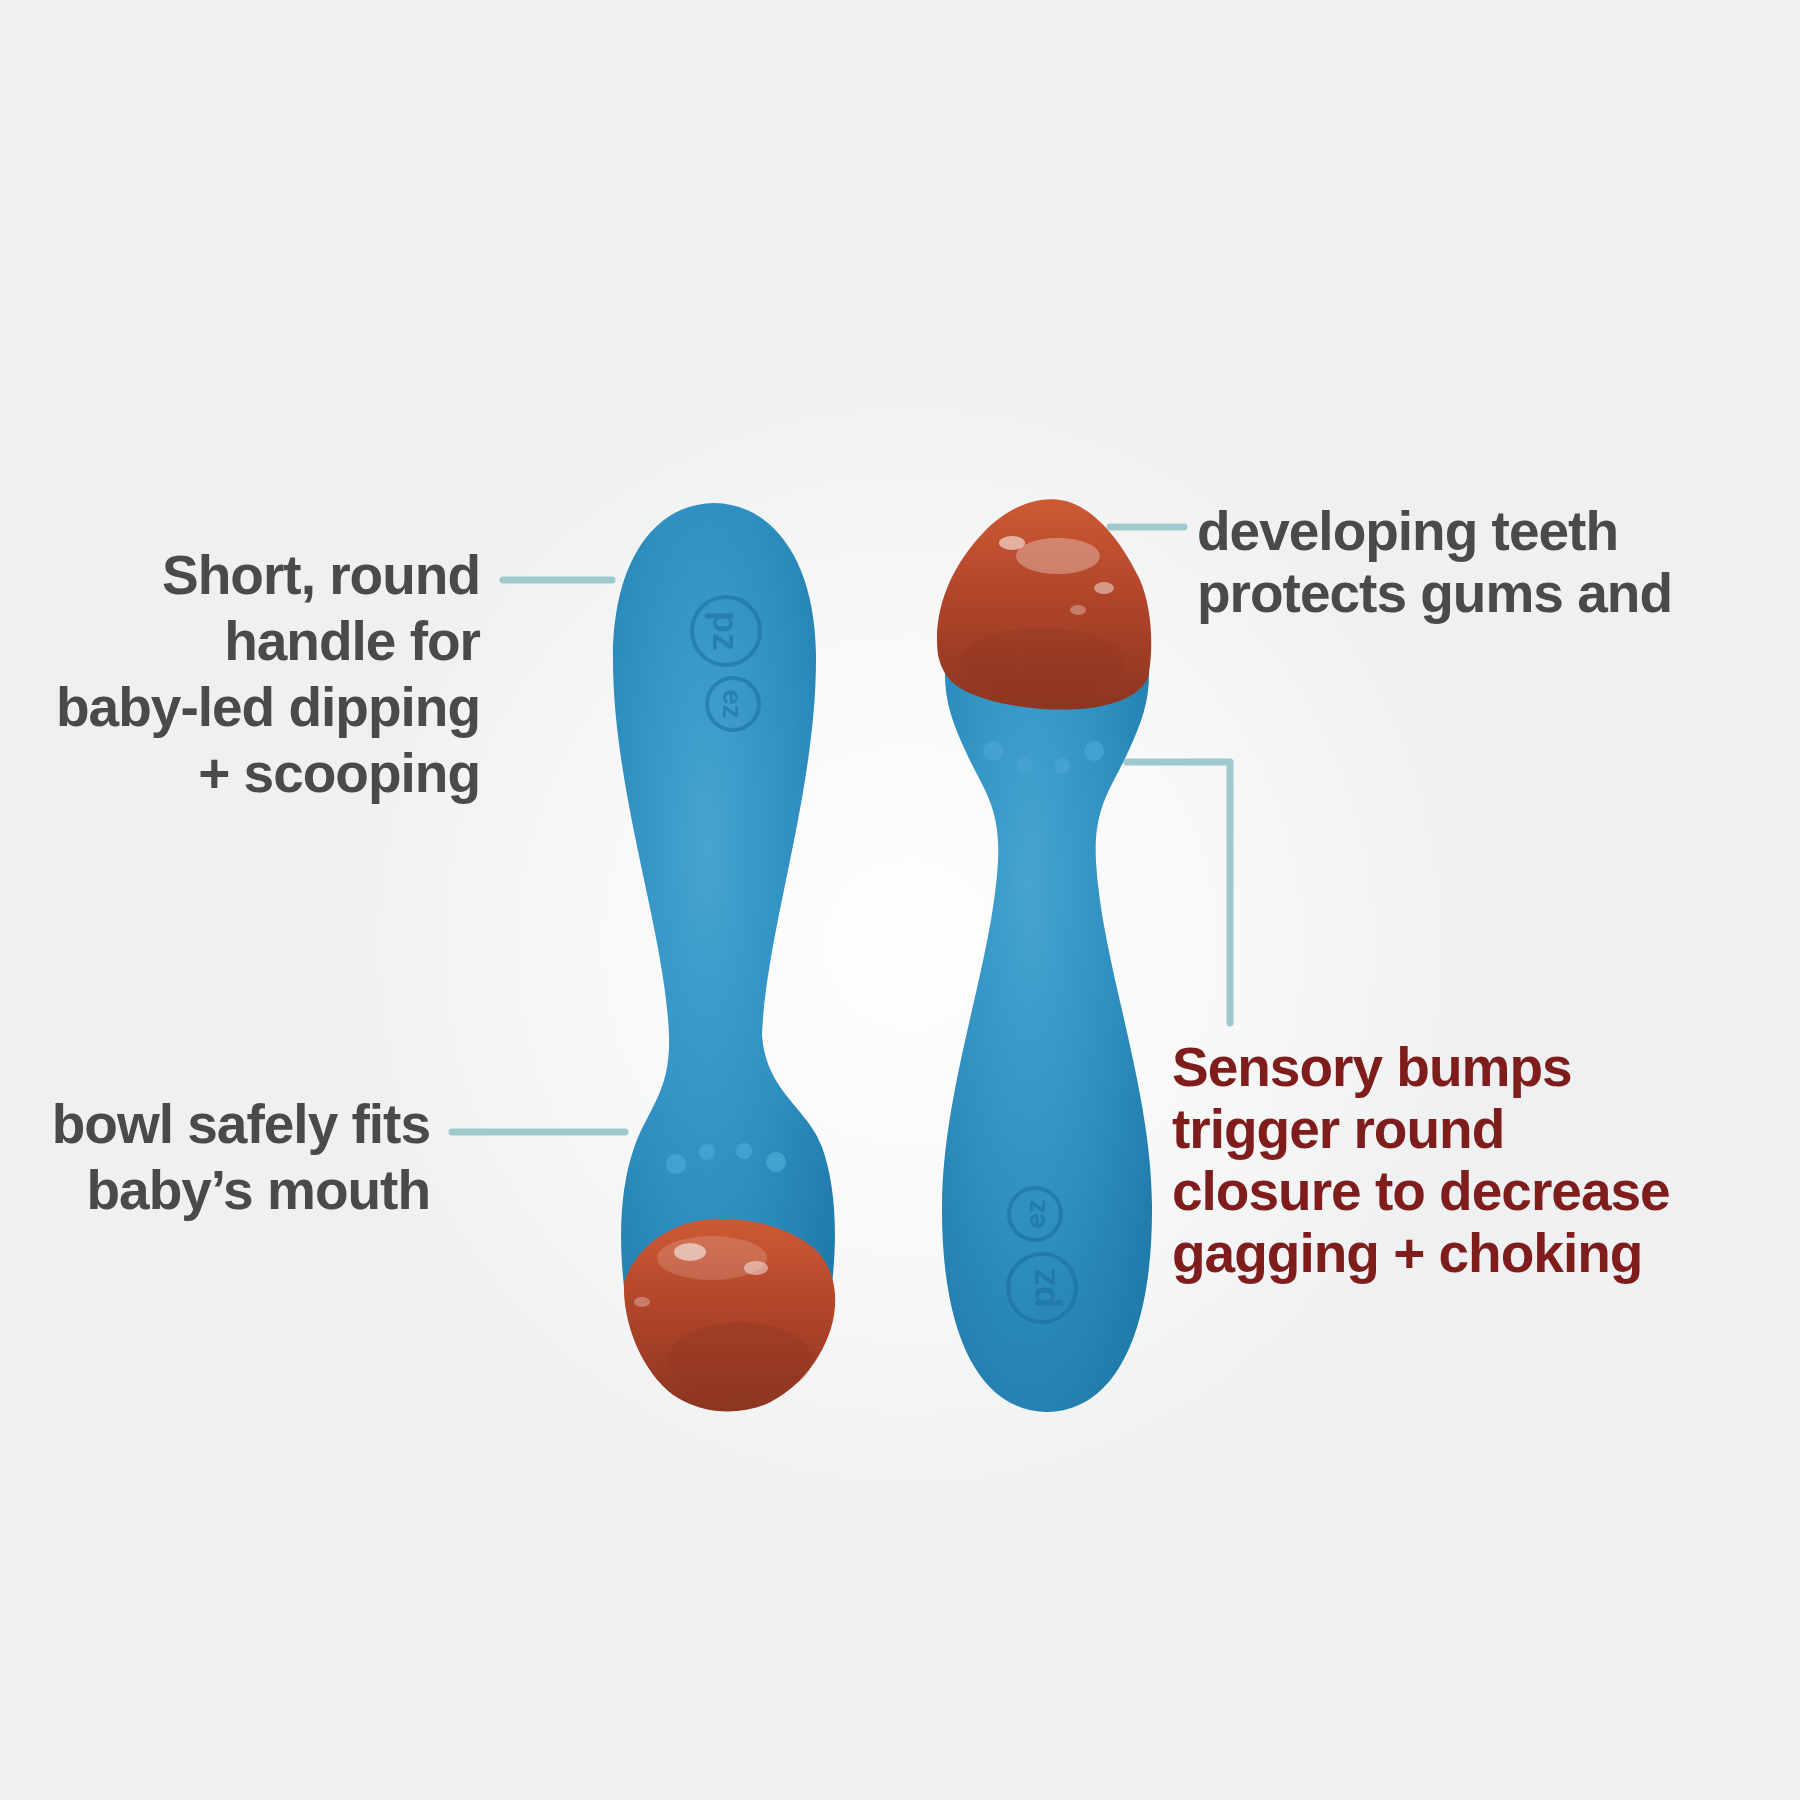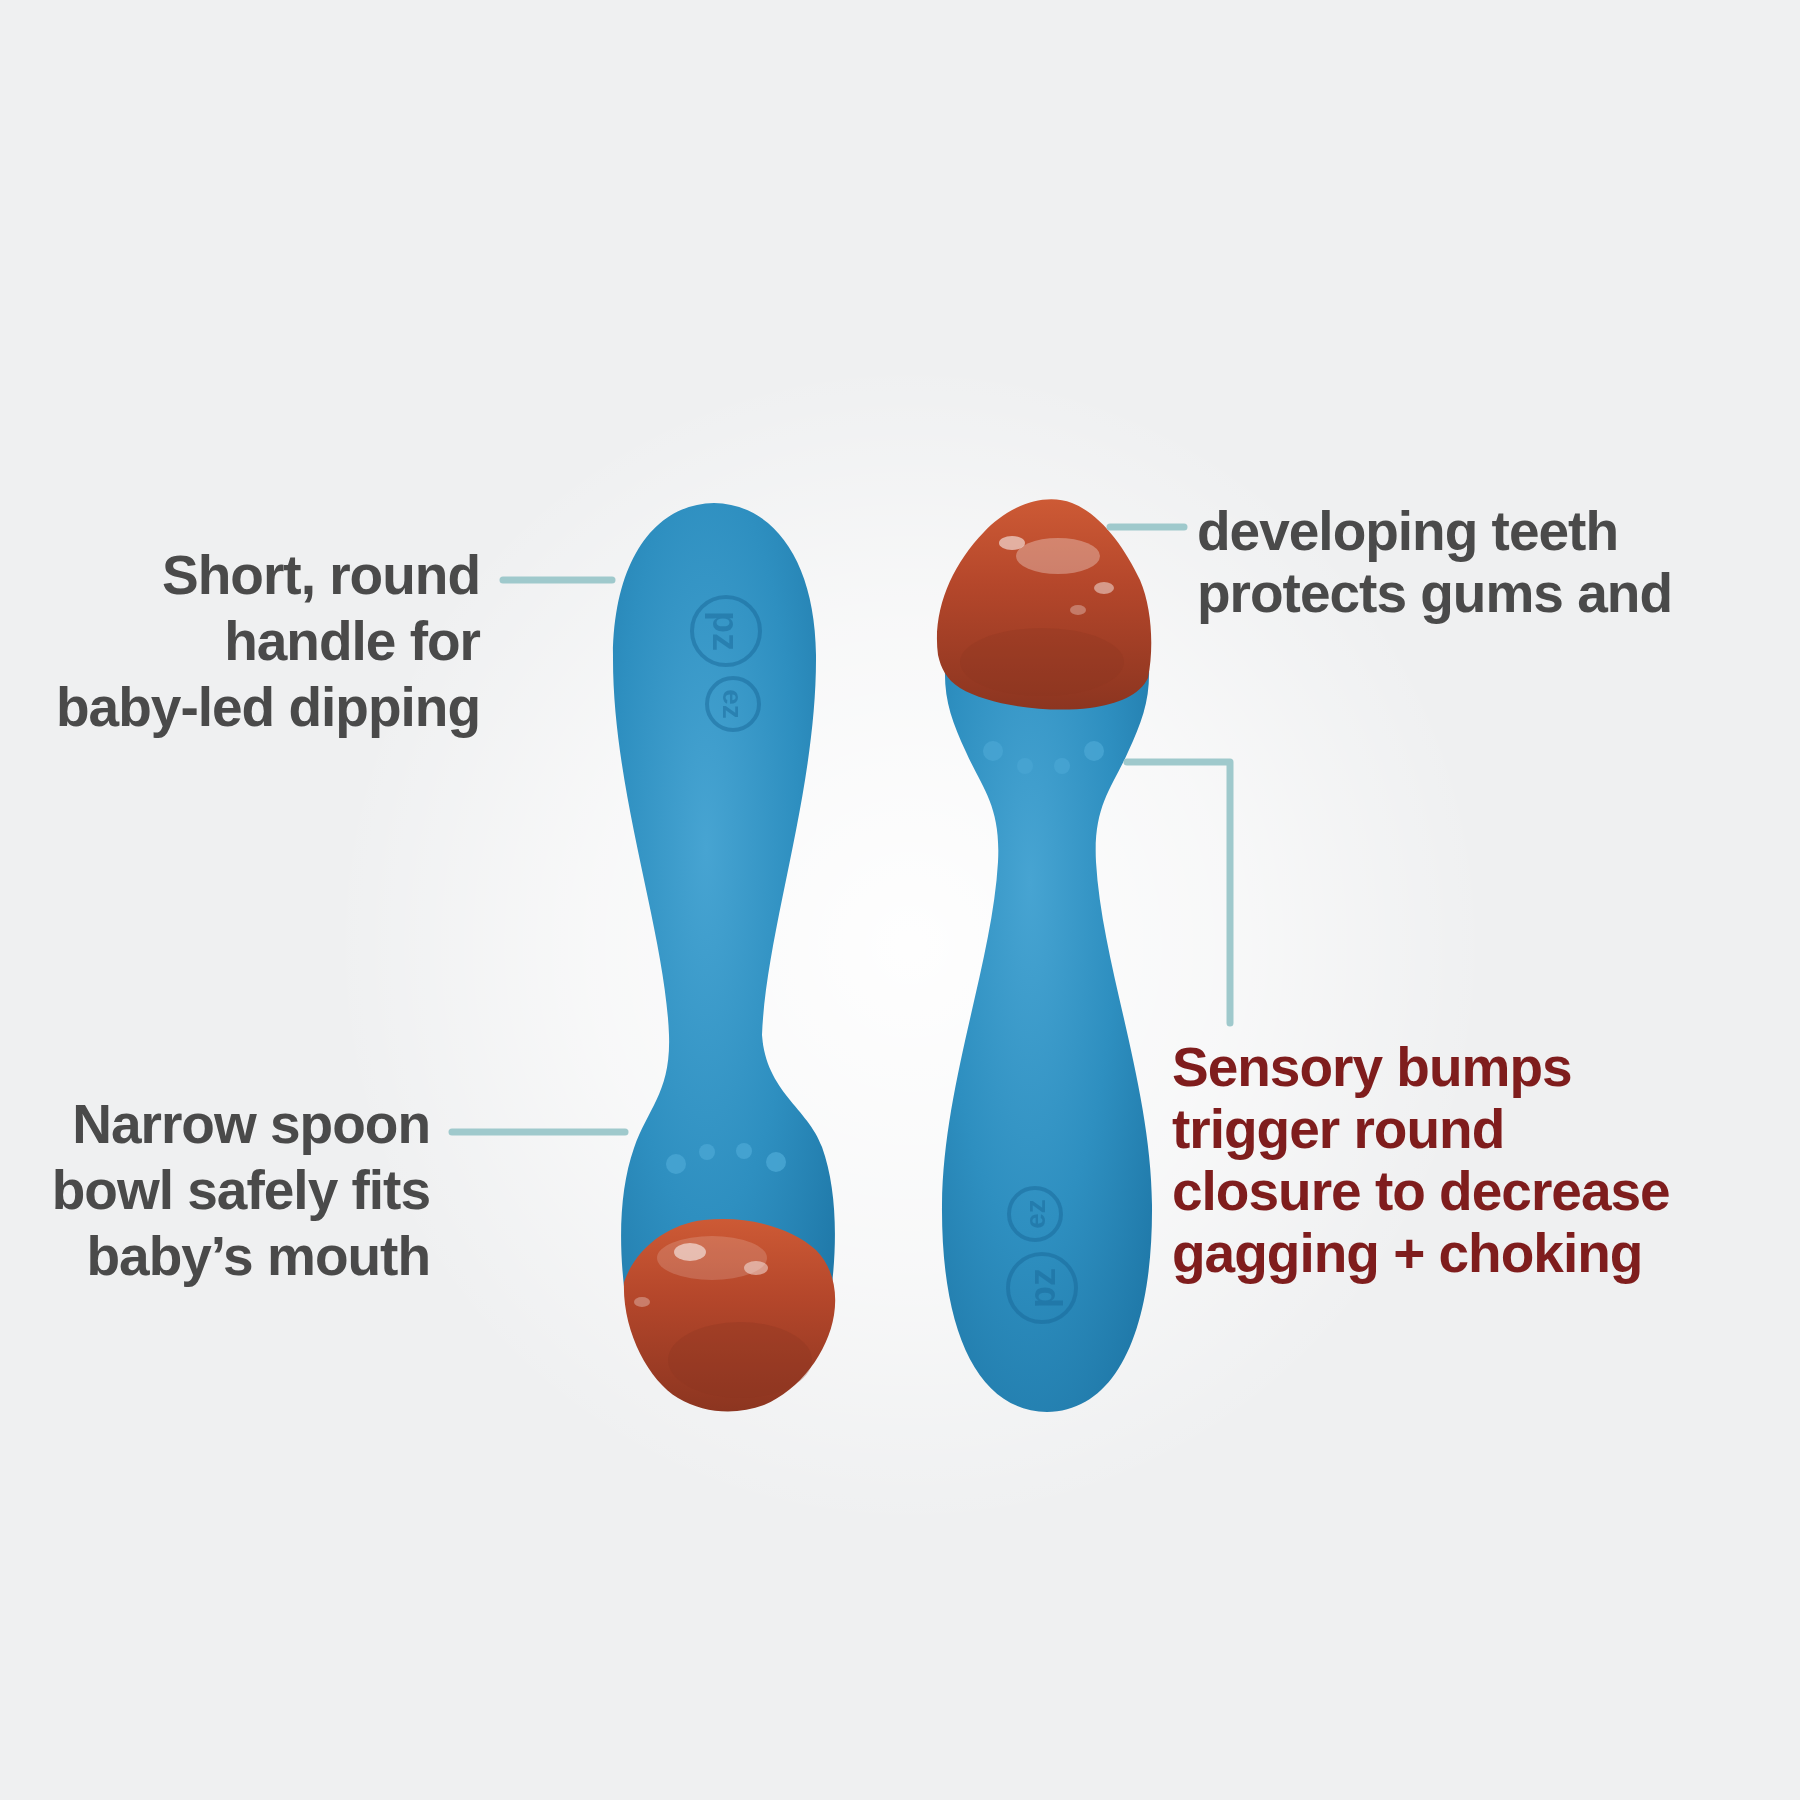--- a/index.html
+++ b/index.html
@@ -154,29 +154,29 @@
       <line x1="1110" y1="527" x2="1184" y2="527"></line>
       <line x1="452" y1="1132" x2="625" y2="1132"></line>
       <polyline points="1127,762 1230,762 1230,1023"></polyline>
     </g>
   </svg>
 
   <div class="note align-right" style="right: 1320px; top: 542px; color: rgb(74, 74, 74);">
     <div class="ln">Short, round</div>
     <div class="ln">handle for</div>
     <div class="ln">baby-led dipping</div>
+    <div class="ln">+ scooping</div>
   </div>
 
   <div class="note align-left" style="left: 1197px; top: 500px; color: rgb(74, 74, 74);">
     <div class="ln">developing teeth</div>
     <div class="ln">protects gums and</div>
   </div>
 
   <div class="note align-right" style="right: 1370px; top: 1091px; color: rgb(74, 74, 74);">
-    <div class="ln">Narrow spoon</div>
     <div class="ln">bowl safely fits</div>
     <div class="ln">baby’s mouth</div>
   </div>
 
   <div class="note align-left" style="left: 1172px; top: 1036px; color: #7f1d1d;">
     <div class="ln">Sensory bumps</div>
     <div class="ln">trigger round</div>
     <div class="ln">closure to decrease</div>
     <div class="ln">gagging + choking</div>
   </div>

